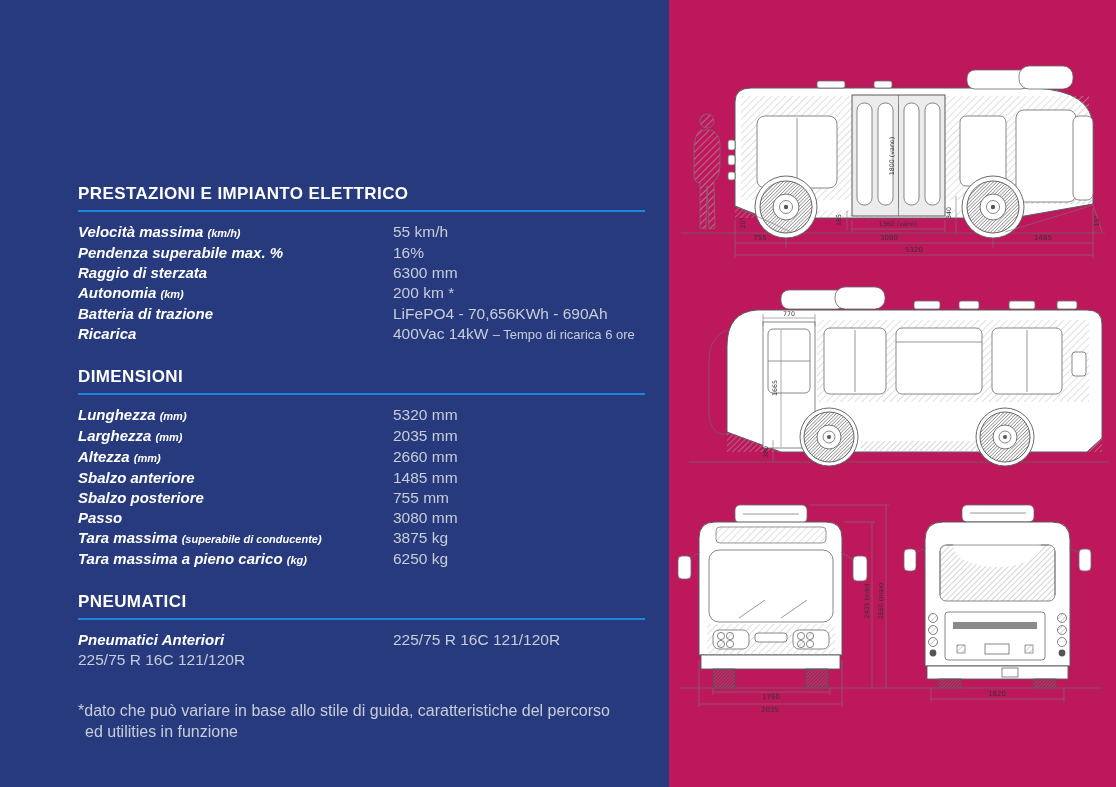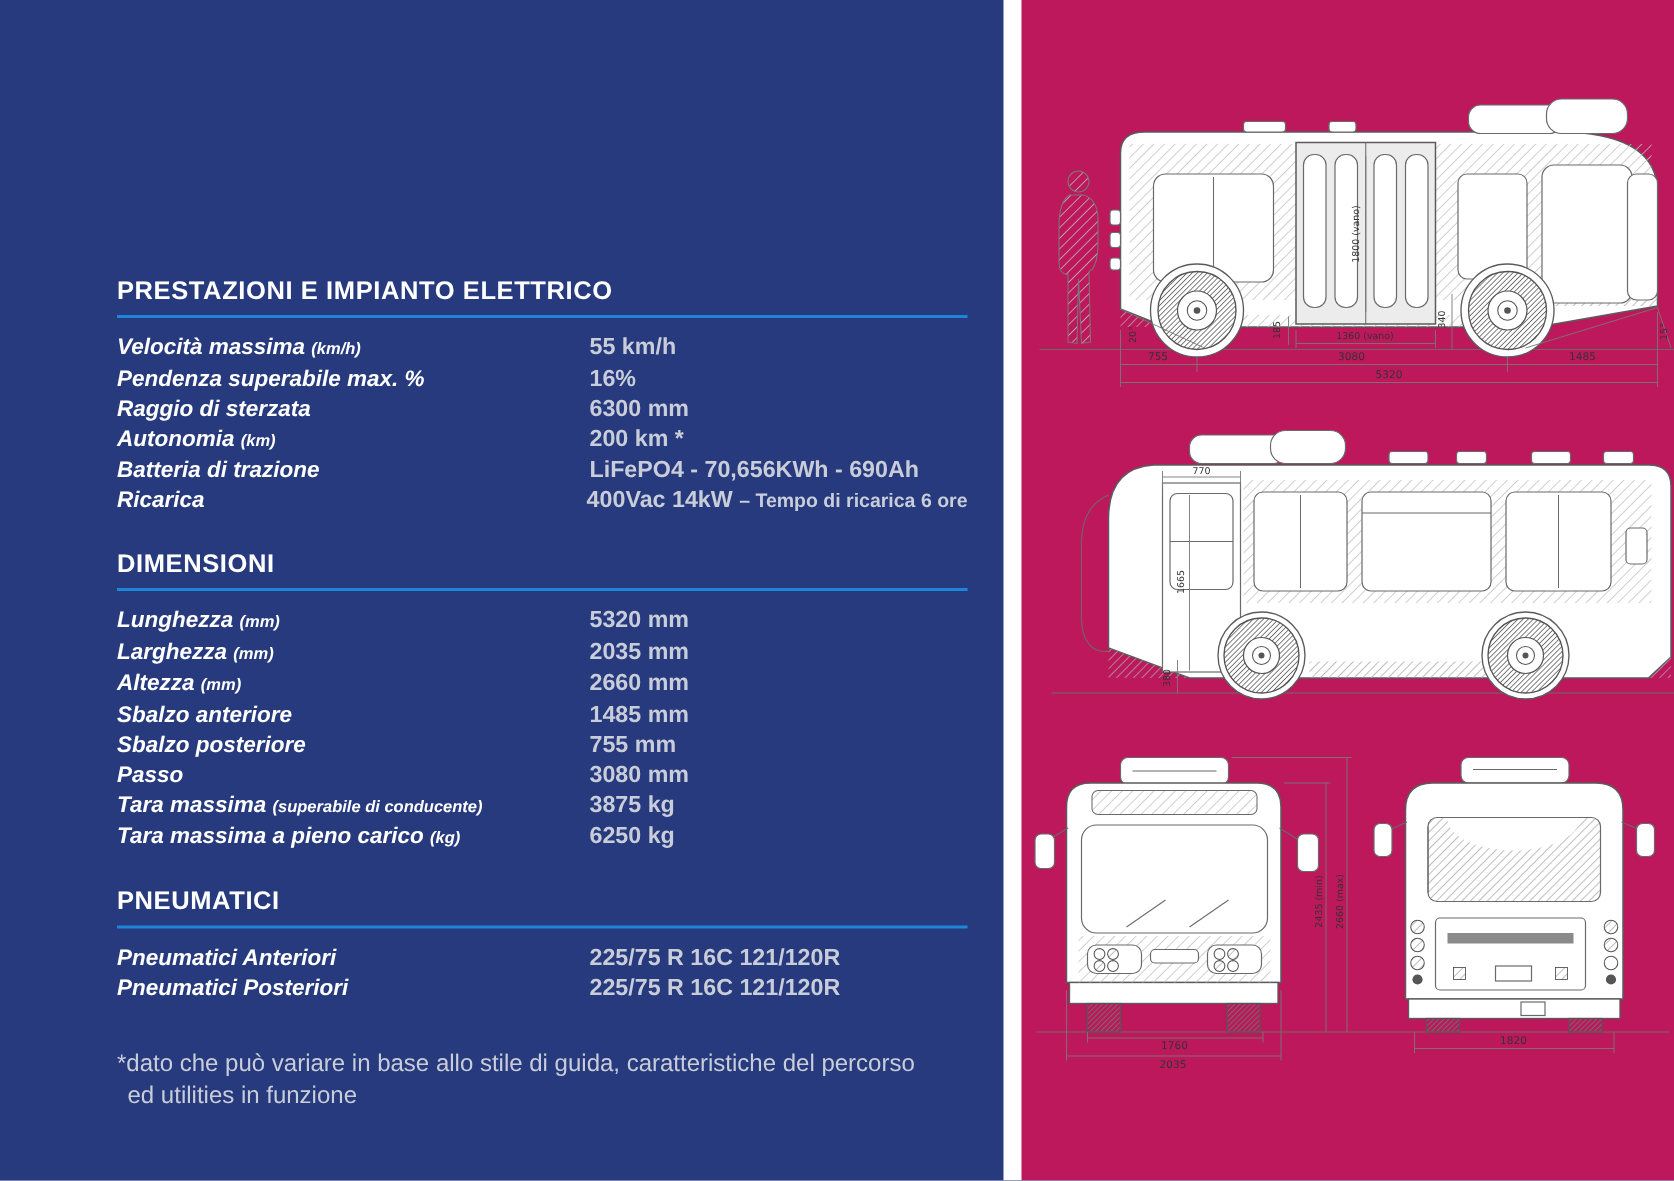--- a/index.html
+++ b/index.html
@@ -1,37 +1,37 @@
 <!DOCTYPE html>
 <html><head>
 <meta charset="utf-8">
 <style>
   html,body{margin:0;padding:0;}
   body{
     width:1116px;height:787px;background:#ffffff;
     font-family:"Liberation Sans", sans-serif;
     overflow:hidden;
   }
-  .layout{display:flex;width:1116px;height:787px;gap:12px;}
+  .layout{display:flex;width:1116px;height:787px;}
   
   .panel{
     width:669px;height:787px;background:#263a7d;box-sizing:border-box;
     padding:185px 24px 0 78px;flex:0 0 auto;
   }
   .sec-title{
     color:#ffffff;font-size:17px;font-weight:bold;letter-spacing:.4px;
     margin:0;line-height:18px;
   }
   .rule{height:2px;background:#1d86d8;width:567px;margin:7px 0 10px 0;}
   .sec{margin:0;}
   .sec + .sec{margin-top:23px;}
   .row{display:flex;font-size:15px;line-height:20px;}
   .lbl{width:315px;color:#ffffff;font-weight:bold;font-style:italic;white-space:nowrap;}
   .lbl .suffix{font-size:11px;}
-  .val{color:#c9cdd9;font-weight:bold;font-size:15.5px;white-space:nowrap;}
+  .val{color:#c9cdd9;font-weight:normal;font-size:15.5px;white-space:nowrap;}
   .val .note{font-size:13px;}
   .footnote{
     margin-top:30px;color:#c9cdd9;font-size:16px;line-height:21px;
   }
   .footnote .l2{display:block;margin-left:7px;}
   
   .drawings{width:447px;height:787px;flex:0 0 auto;background:#be185d;}
   svg{display:block;}
   .outline{fill:#ffffff;stroke:#5b5b5b;stroke-width:1;}
   .thin{fill:none;stroke:#6a6a6a;stroke-width:.7;}
@@ -114,21 +114,20 @@
     </div>
 
     <div class="sec">
       <h2 class="sec-title">PNEUMATICI</h2>
       <div class="rule"></div>
       <div class="row">
         <div class="lbl"><span>Pneumatici Anteriori</span></div>
         <div class="val">225/75 R 16C 121/120R</div>
       </div>
       <div class="row">
-        <div class="lbl"><span>Pneumatici  Posteriori</span></div>
         <div class="val">225/75 R 16C 121/120R</div>
       </div>
     </div>
 
     <div class="footnote">
       <span>*dato che può variare in base allo stile di guida, caratteristiche del percorso</span>
       <span class="l2">ed utilities in funzione</span>
     </div>
   </div>
 

